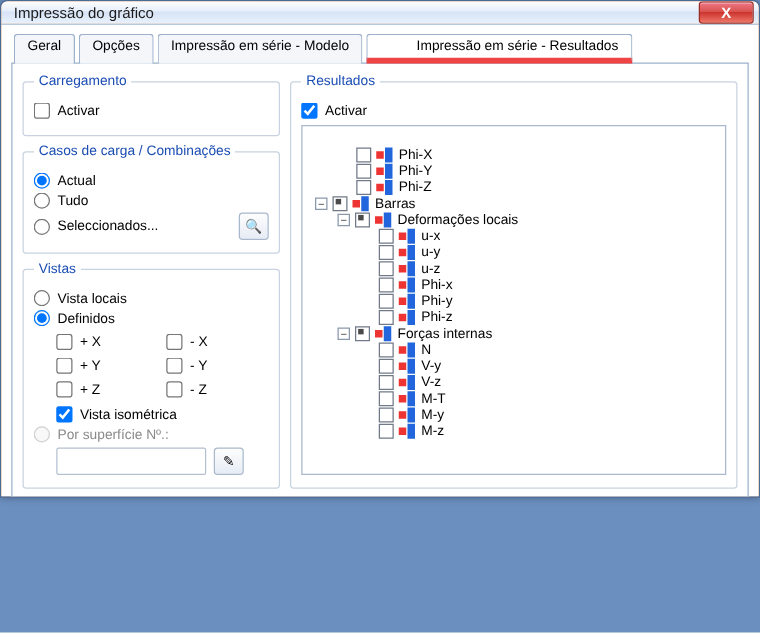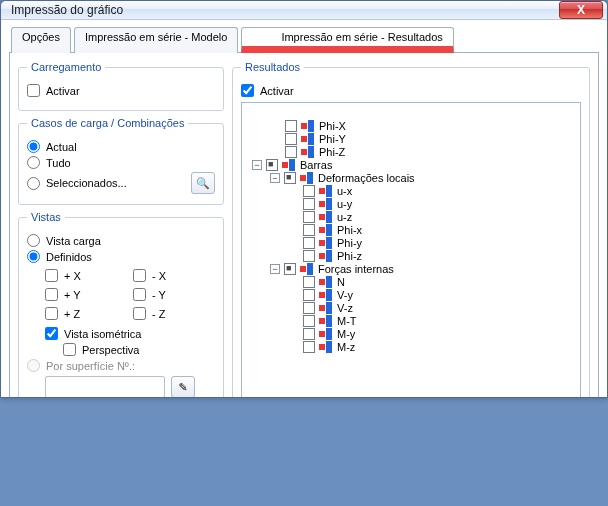--- a/index.html
+++ b/index.html
@@ -62,21 +62,21 @@
     border-bottom: none;
     padding: 3px 10px;
     background: #f4f6fa;
     border-radius: 3px 3px 0 0;
     cursor: pointer;
     position: relative;
     top: 1px;
   }
   .tab.active {
     background: #fff;
-    border-bottom: 7px solid #ef4444;
+    border-bottom: 5px solid #ef4444;
     z-index: 2;
     padding-left: 39px;
   }
   .tabpanel {
     flex: 1;
     border: 1px solid #9cb2cc;
     background: #fff;
     display: flex;
     padding: 8px;
     gap: 8px;
@@ -182,20 +182,21 @@
   <div class="titlebar">
     <span>Impressão do gráfico</span>
     <span class="spacer"></span>
     <div class="close-btn">
       <span>X</span>
     </div>
   </div>
 
   <div class="content">
     <div class="tabs">
+      <div class="tab">Geral</div>
       <div class="tab">Opções</div>
       <div class="tab">Impressão em série - Modelo</div>
       <div class="tab active">Impressão em série - Resultados</div>
     </div>
 
     <div class="tabpanel">
       <div class="leftcol">
 
         <fieldset>
           <legend>Carregamento</legend>
@@ -223,21 +224,21 @@
             <div class="iconbtn">
               <span>🔍</span>
             </div>
           </div>
         </fieldset>
 
         <fieldset style="flex:1">
           <legend>Vistas</legend>
           <label class="rad">
             <input type="radio" name="views" style="">
-            <span>Vista carga</span>
+            <span>Vista locais</span>
           </label>
           <label class="rad">
             <input type="radio" name="views" checked="" style="">
             <span>Definidos</span>
           </label>
           <div class="views-inner">
             <label class="chk">
                 <input type="checkbox" style="">
                 <span>+ X</span>
               </label>
@@ -258,24 +259,20 @@
                 <span>+ Z</span>
               </label>
             <label class="chk">
                 <input type="checkbox" style="">
                 <span>- Z</span>
               </label>
           </div>
           <label class="chk" style="padding-left:18px; margin-top:4px">
             <input type="checkbox" checked="" style="">
             <span>Vista isométrica</span>
-          </label>
-          <label class="chk" style="padding-left:36px">
-            <input type="checkbox" style="">
-            <span>Perspectiva</span>
           </label>
           <label class="rad disabled">
             <input type="radio" name="views" disabled="" style="">
             <span>Por superfície Nº.:</span>
           </label>
           <div class="surface-row" style="padding-left:18px">
             <input type="text" disabled="" style="">
             <div class="iconbtn">
               <span>✎</span>
             </div>

